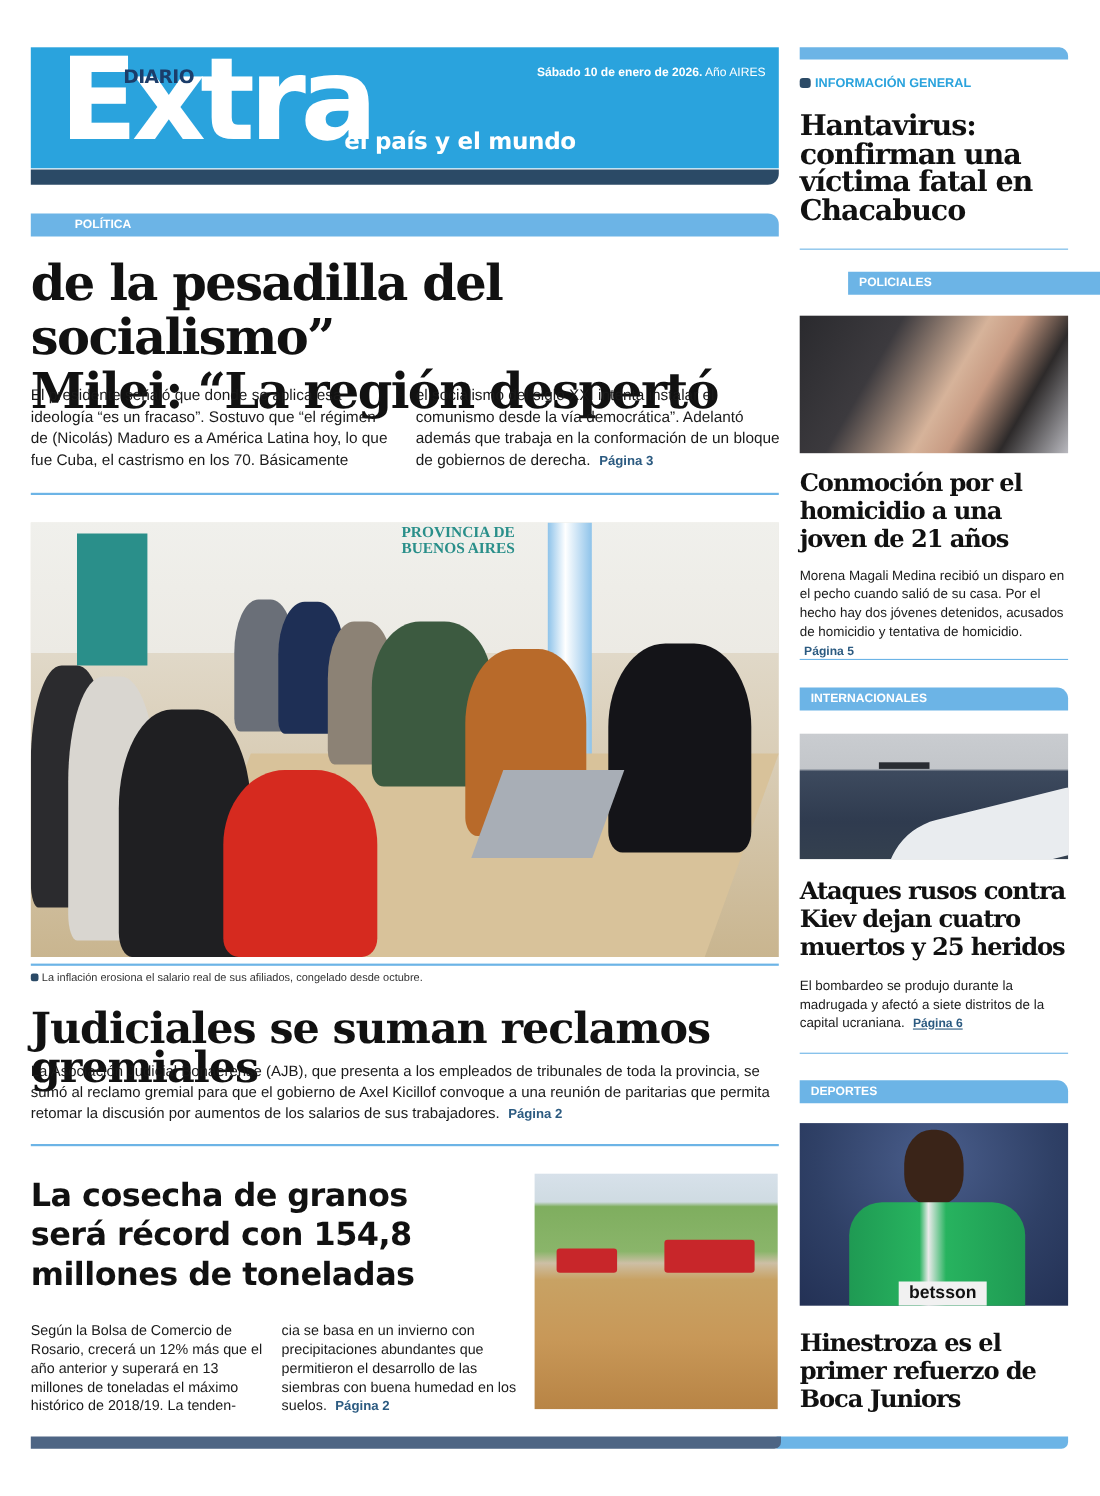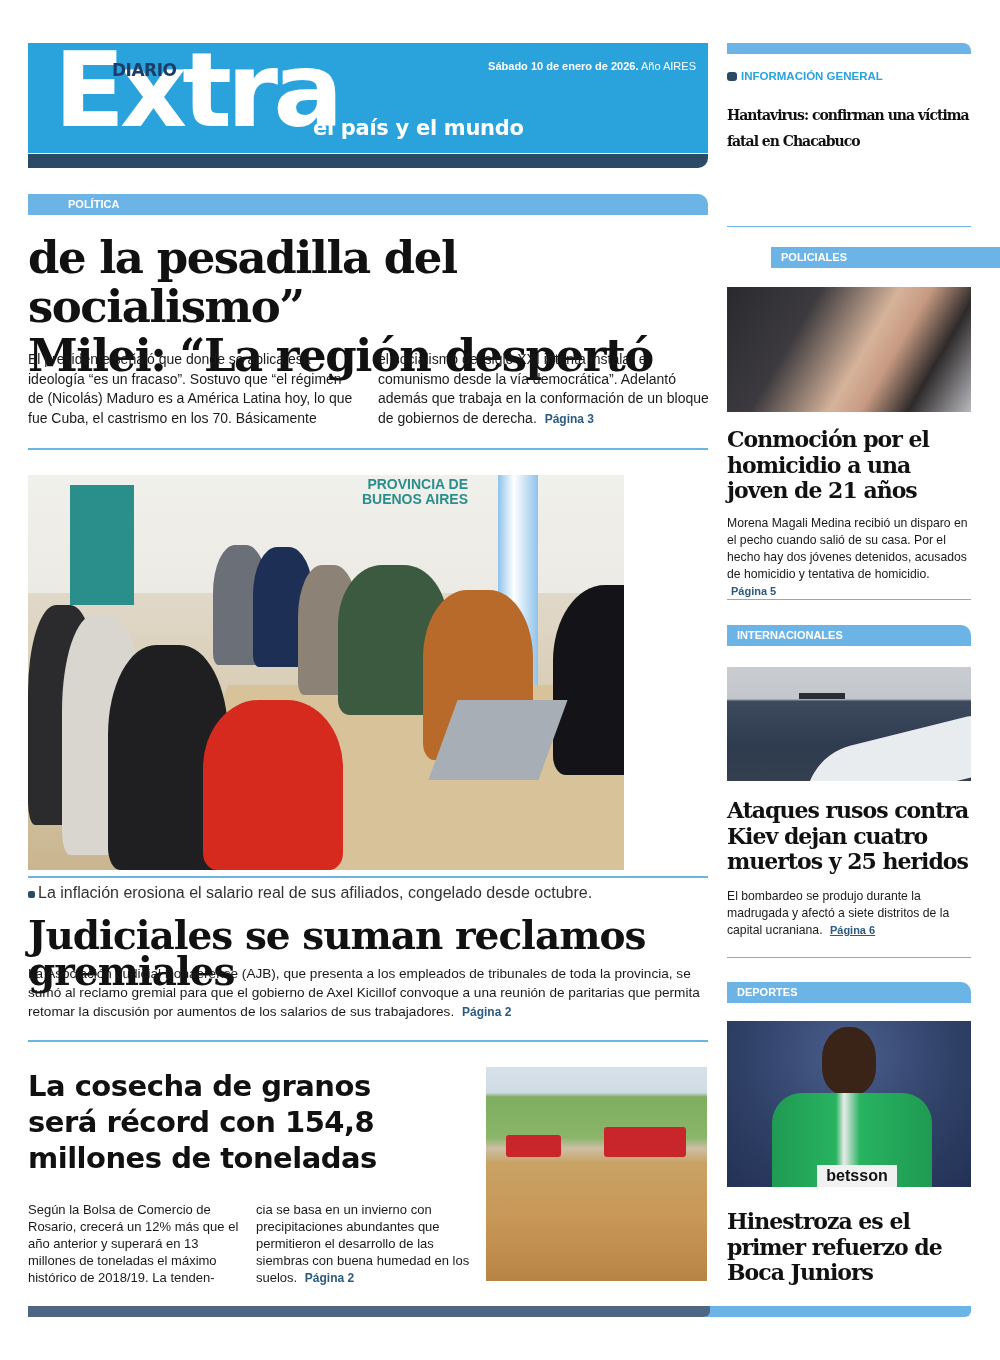--- a/index.html
+++ b/index.html
@@ -43,21 +43,21 @@
   .photo-woman { background: linear-gradient(120deg, #2a2a2e 0%, #3c3a3e 30%, #d6b39a 55%, #c79a82 65%, #2d2a2a 80%, #b9b9bf 100%); }
   .photo-ship { background: linear-gradient(180deg, #c9ccd0 0%, #c3c6ca 28%, #3d4a5e 30%, #2f3b4f 70%, #34404f 100%); }
   .ship-bow { background: #e9ecef; }
   .photo-player { background: radial-gradient(circle at 50% 20%, #4a5e8c 0%, #2f4066 60%, #233155 100%); }
   .player-shirt { background: linear-gradient(90deg,#1f9a53 0%, #27b35f 40%, #eaeaea 45%, #27b35f 55%, #1f9a53 100%); }
   .player-head { background: #3a2418; border-radius: 46% 46% 40% 40%; }
   .betsson { background: #f1f1f1; color: #111; font-weight: bold; font-size: 16px; text-align: center; }
   .photo-harvest { background: linear-gradient(180deg,#d7e1ea 0%, #cfdbe2 12%, #7fae5f 14%, #8ab56a 33%, #cdbfa5 38%, #c8a264 45%, #c89858 70%, #b88445 100%); }
   .harvester { background: #c8262a; }
 
-  .caption { font-size: 16px; color: #333; }
+  .caption { font-size: 10px; color: #333; }
   .cap-mark { display: inline-block; width: 7px; height: 7px; background: #2b4a66; border-radius: 2px; margin-right: 3px; vertical-align: 0px; }
 
   .kicker-mark { display:inline-block; width: 10px; height: 9px; background: #2b4a66; border-radius: 3px; margin-right: 4px; vertical-align: -1px; }
   .kicker { color: #2aa3dd; font-size: 11.5px; font-weight: bold; }
 
   .footer-dark { left: 28px; top: 1306px; width: 682px; height: 11px; background: #4e6584; border-bottom-right-radius: 6px; }
   .footer-light { left: 706px; top: 1306px; width: 265px; height: 11px; background: #6cb4e6; border-bottom-right-radius: 6px; }
   .top-right-bar { left: 727px; top: 43px; width: 244px; height: 11px; background: #6cb4e6; border-top-right-radius: 8px; }
 </style>
 </head>
@@ -81,21 +81,21 @@
 </div>
 
 <div class="abs body-text" style="left:28px; top:350px; width:333px;">El presidente señaló que donde se aplica esa ideología “es un fracaso”. Sostuvo que “el régimen de (Nicolás) Maduro es a América Latina hoy, lo que fue Cuba, el castrismo en los 70. Básicamente</div>
 <div class="abs body-text" style="left:378px; top:350px; width:332px;">
   <span>el socialismo del siglo XXI intenta instalar el comunismo desde la vía democrática”. Adelantó además que trabaja en la conformación de un bloque de gobiernos de derecha.</span>
   <span class="page-ref">Página 3</span>
 </div>
 
 <div class="abs rule" style="left:28px; top:448px; width:680px;"></div>
 
-<div class="abs photo photo-meeting" style="left:28px; top:475px; width:596px; height:395px;">
+<div class="abs photo photo-meeting" style="left:28px; top:475px; width:680px; height:395px;font-family:Liberation Serif, serif;">
   <div class="abs pm-banner" style="left:42px; top:10px; width:64px; height:120px;"></div>
   <div class="abs" style="left:320px; top:2px; width:120px; height:70px; color:#2a8f8a; font-size:14px; font-weight:bold; line-height:15px; text-align:right;">PROVINCIA DE BUENOS AIRES</div>
   <div class="abs pm-flag" style="left:470px; top:0px; width:40px; height:235px;"></div>
   <div class="abs pm-table" style="left:200px; top:210px; width:480px; height:185px; transform: skewX(-20deg); transform-origin: top left;"></div>
   <div class="abs pm-person" style="left:0px; top:130px; width:70px; height:220px; background:#2b2b2e;"></div>
   <div class="abs pm-person" style="left:34px; top:140px; width:80px; height:240px; background:#d9d6d0;"></div>
   <div class="abs pm-person" style="left:80px; top:170px; width:120px; height:225px; background:#1f1f22;"></div>
   <div class="abs pm-person" style="left:175px; top:225px; width:140px; height:170px; background:#d62a1f;"></div>
   <div class="abs pm-person" style="left:185px; top:70px; width:55px; height:120px; background:#6a6f78;"></div>
   <div class="abs pm-person" style="left:225px; top:72px; width:60px; height:120px; background:#1e2f55;"></div>
@@ -126,21 +126,21 @@
 <div class="abs photo photo-harvest" style="left:486px; top:1067px; width:221px; height:214px;">
   <div class="abs harvester" style="left:20px; top:68px; width:55px; height:22px; border-radius:3px;"></div>
   <div class="abs harvester" style="left:118px; top:60px; width:82px; height:30px; border-radius:3px;"></div>
 </div>
 
 <div class="abs top-right-bar"></div>
 
 <div class="abs kicker" style="left:727px; top:70px;">
   <span class="kicker-mark"></span><span>INFORMACIÓN GENERAL</span>
 </div>
-<div class="abs serif-head" style="left:727px; top:103px; width:250px; font-size:14px; line-height:25.5px; letter-spacing:-1px;">Hantavirus: confirman una víctima fatal en Chacabuco</div>
+<div class="abs serif-head" style="left:727px; top:103px; width:250px; font-size:26px; line-height:25.5px; letter-spacing:-1px;">Hantavirus: confirman una víctima fatal en Chacabuco</div>
 <div class="abs rule-thin" style="left:727px; top:226px; width:244px;"></div>
 
 <div class="abs section-bar" style="left:727px; top:247px; width:244px;margin-left:44px;">POLICIALES</div>
 <div class="abs photo photo-woman" style="left:727px; top:287px; width:244px; height:125px;"></div>
 <div class="abs serif-head" style="left:727px; top:427px; width:244px; font-size:22px; line-height:25.5px; letter-spacing:-1px;">Conmoción por el homicidio a una joven de 21 años</div>
 <div class="abs body-text" style="left:727px; top:515px; width:246px; font-size:12.2px; line-height:17px;">
   <span>Morena Magali Medina recibió un disparo en el pecho cuando salió de su casa. Por el hecho hay dos jóvenes detenidos, acusados de homicidio y tentativa de homicidio.</span>
   <span class="page-ref" style="font-size:11px;">Página 5</span>
 </div>
 <div class="abs rule-thin" style="left:727px; top:599px; width:244px;"></div>

